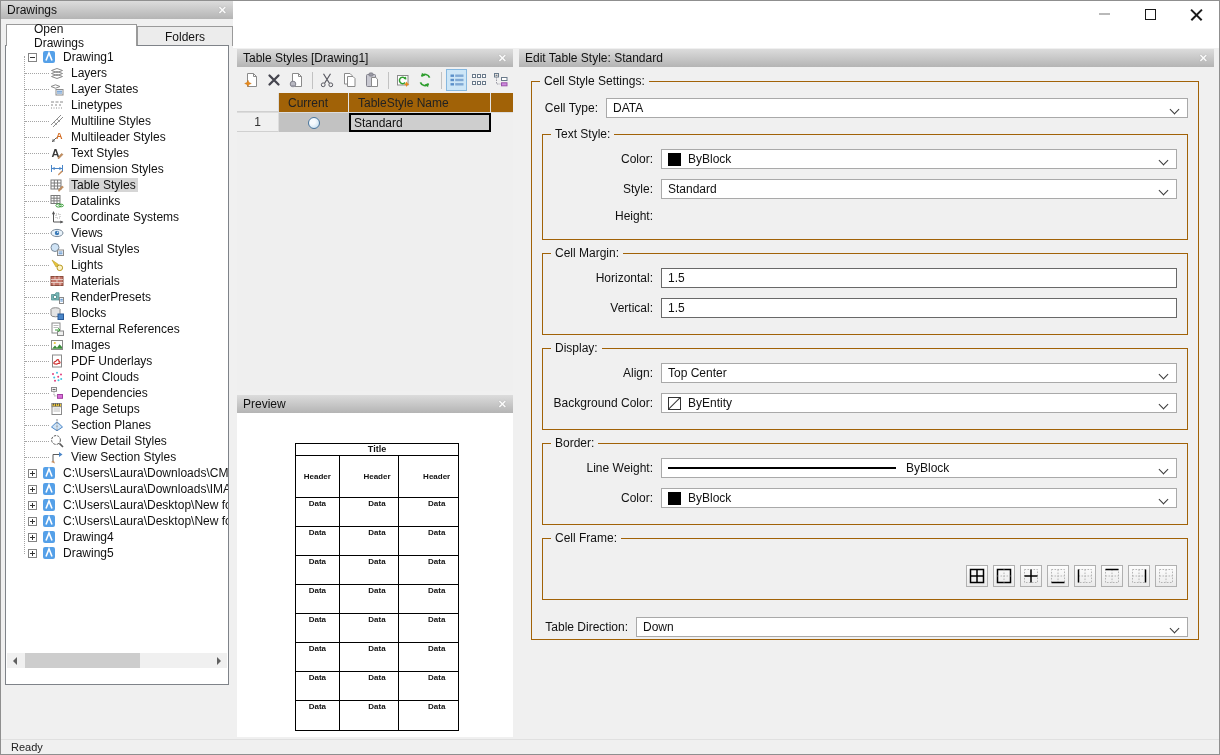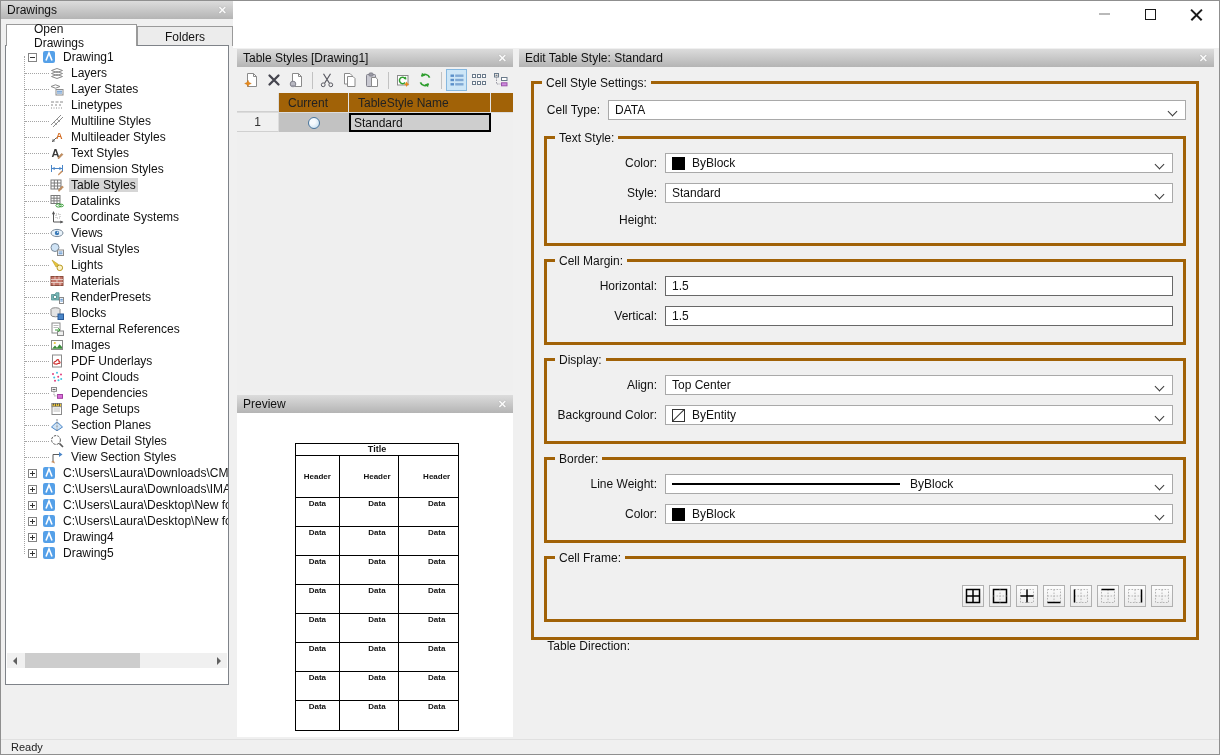--- a/index.html
+++ b/index.html
@@ -97,21 +97,21 @@
   .pv-row.hdr { height:42px; } .pv-row.dat { height:29px; }
   .pv-cell { flex:1; border-right:1px solid #000; display:flex; justify-content:center;
              font-size:8px; font-weight:bold; overflow:hidden; }
   .pv-cell:last-child { border-right:none; }
   .pv-row.hdr .pv-cell { align-items:center; }
   .pv-row.dat .pv-cell { align-items:flex-start; padding-top:1px; }
 
   
   #edit-panel { left:518px; top:48px; width:695px; height:688px; }
   .edit-body { position:absolute; top:18px; left:0; right:0; bottom:0; background:#f0f0f0; }
-  .group { position:relative; border:3px solid #a16207; }
+  .group { position:relative; border:1px solid #a16207; }
   .glabel { position:absolute; top:-8px; left:8px; background:#f0f0f0; padding:0 4px; font-size:12px; }
   .outer-group { position:absolute; left:12px; top:14px; width:668px; height:559px; padding:0 10px; }
   .form-row { display:flex; align-items:center; }
   .form-label { text-align:right; margin-right:8px; flex:none; }
   .combo { position:relative; flex:1; height:20px; background:#fff; border:1px solid #a9a9a9;
            display:flex; align-items:center; padding:0 24px 0 6px; }
   .combo::after { content:""; position:absolute; right:9px; top:7px; width:6px; height:6px;
                   border-right:1.2px solid #3a3a3a; border-bottom:1.2px solid #3a3a3a;
                   transform:rotate(45deg); }
   .tfield { flex:1; height:20px; background:#fff; border:1px solid #686868; display:flex;
@@ -847,20 +847,23 @@
                     <line x1="8" y1="1.5" x2="8" y2="14.5"></line>
                     <line x1="1.5" y1="8" x2="14.5" y2="8"></line>
                   </g>
                 </svg>
               </div>
             </div>
         </div>
 
         <div class="form-row row-direction">
           <span class="form-label">Table Direction:</span>
+          <div class="combo">
+            <span>Down</span>
+          </div>
         </div>
 
       </div>
     </div>
   </div>
 
   <div class="statusbar">
     <span>Ready</span>
   </div>
 </div>

